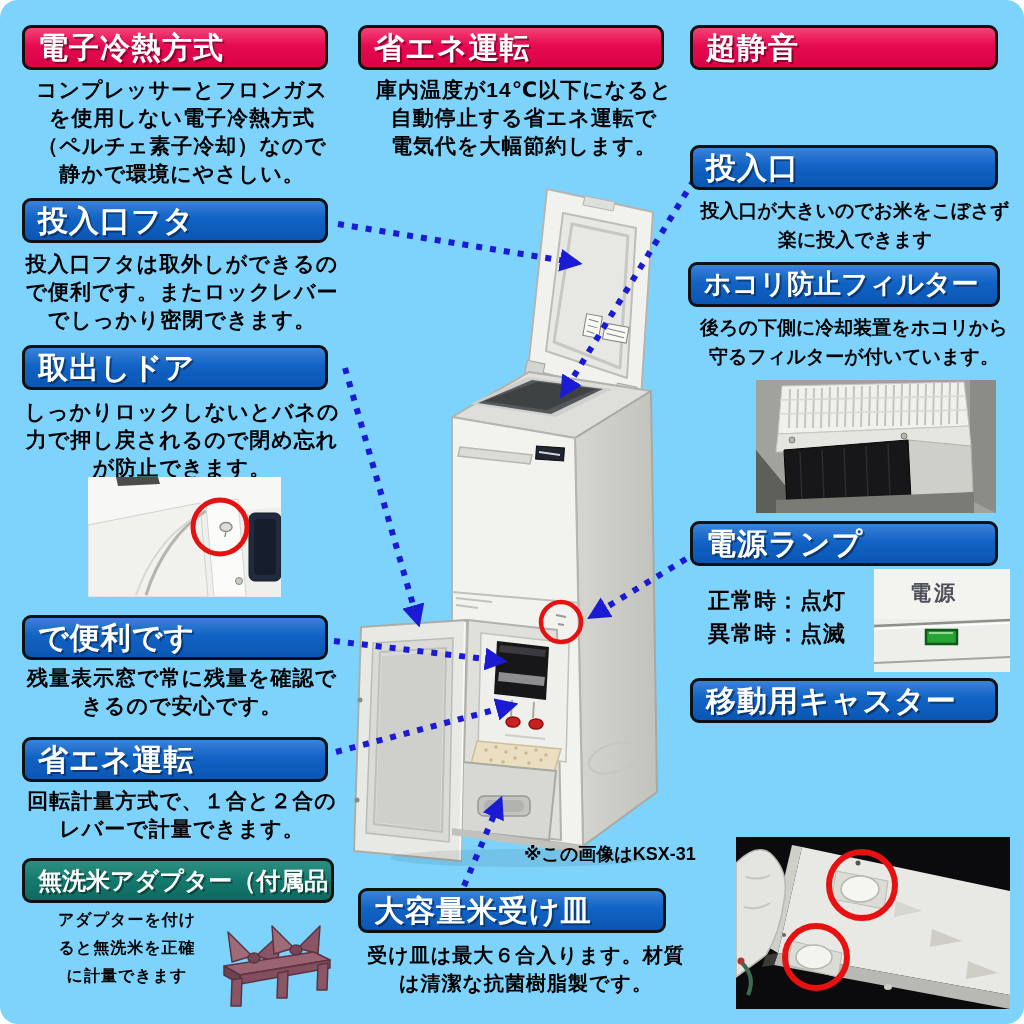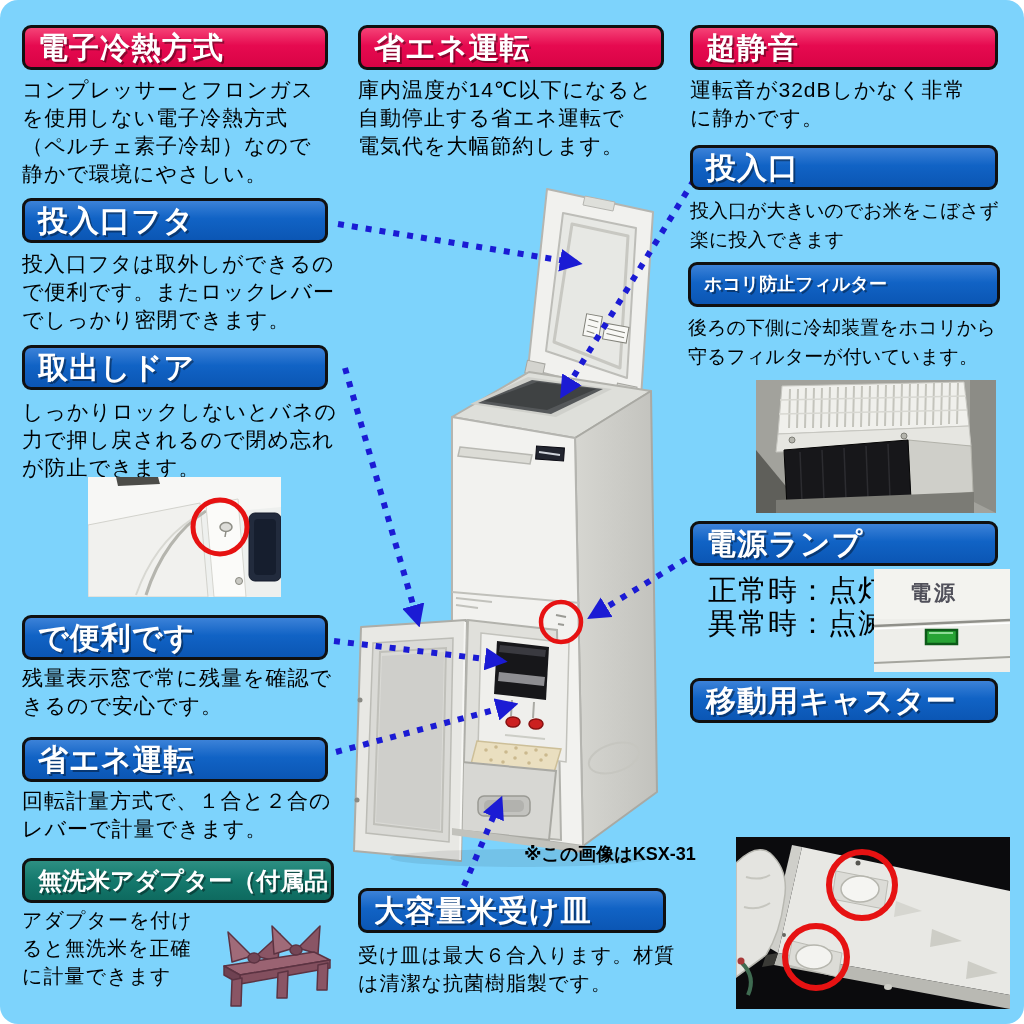--- a/index.html
+++ b/index.html
@@ -5,27 +5,27 @@
   html,body{margin:0;padding:0;background:#ffffff;}
   #canvas{position:relative;width:1024px;height:1024px;background:#7dd3fc;overflow:hidden;
           font-family:"Liberation Sans","DejaVu Sans",sans-serif;border-radius:18px;}
   .banner{position:absolute;height:45px;border:3px solid #101010;border-radius:9px;color:#fff;
           font-weight:bold;font-size:30px;line-height:39px;padding:0 0 0 13px;letter-spacing:1px;
           text-shadow:2px 2px 0 rgba(0,0,0,.38);box-sizing:border-box;white-space:nowrap;overflow:hidden;}
   .banner.red{background:linear-gradient(#f54377 0%,#e60a50 45%,#d90345 100%);}
   .banner.blue{background:linear-gradient(#3c82d8 0%,#1163c5 45%,#0b56b4 100%);}
   .banner.teal{background:linear-gradient(#2d8f82 0%,#14796d 50%,#0e6a5f 100%);}
   .banner.small{font-size:24px;letter-spacing:0;}
-  .banner.mid{font-size:18px;letter-spacing:0;}
-  .para{position:absolute;font-weight:400;font-size:21px;line-height:28px;letter-spacing:1px;
-        color:#000;white-space:pre-line;}
+  .banner.mid{font-size:27px;letter-spacing:0;}
+  .para{position:absolute;font-weight:700;font-size:21px;line-height:28px;letter-spacing:1px;
+        color:#000;white-space:pre-line;text-align:center;}
   .para.narrow{font-size:19px;letter-spacing:0;line-height:29px;}
   .note{position:absolute;font-size:18px;font-weight:700;color:#000;letter-spacing:0;}
-  .lamp-lines{position:absolute;font-size:29px;line-height:33px;font-weight:400;letter-spacing:1px;
-        color:#000;white-space:pre-line;}
+  .lamp-lines{position:absolute;font-size:22px;line-height:33px;font-weight:700;letter-spacing:1px;
+        color:#000;white-space:pre-line;margin-top:10px;}
   .photo{position:absolute;overflow:hidden;}
   .photo svg{display:block;}
   #scene{position:absolute;left:0;top:0;pointer-events:none;}
   .lamp-label{position:absolute;left:36px;top:10px;font-size:21px;color:#50505a;font-weight:600;letter-spacing:3px;}
 </style>
 </head>
 <body>
 
 <div id="canvas">
 
@@ -171,21 +171,21 @@
 
   <div class="banner blue" style="left:22px;top:615px;width:306px">で便利です</div>
   <div class="para" style="left:22px;top:664px;width:320px">残量表示窓で常に残量を確認で
 きるので安心です。</div>
 
   <div class="banner blue" style="left:22px;top:737px;width:306px">省エネ運転</div>
   <div class="para" style="left:22px;top:787px;width:320px">回転計量方式で、１合と２合の
 レバーで計量できます。</div>
 
   <div class="banner teal small" style="left:22px;top:858px;width:312px">無洗米アダプター（付属品）</div>
-  <div class="para" style="left:22px;top:906px;width:210px;font-size:20px">アダプターを付け
+  <div class="para" style="left:22px;top:906px;width:210px;font-size:16px">アダプターを付け
 ると無洗米を正確
 に計量できます</div>
 
   <div class="photo" style="left:220px;top:916px;width:115px;height:92px">
     <svg width="115" height="92" viewBox="0 0 115 92">
       <g stroke="#5c3342" stroke-width="1.5" stroke-linejoin="round">
         <polygon points="8,16 32,40 12,46" fill="#a06b79"></polygon>
         <polygon points="60,18 36,40 58,46" fill="#8a5565"></polygon>
         <polygon points="52,10 74,32 54,38" fill="#a06b79"></polygon>
         <polygon points="100,10 78,32 98,38" fill="#8a5565"></polygon>
@@ -206,22 +206,20 @@
 自動停止する省エネ運転で
 電気代を大幅節約します。</div>
 
   <div class="note" style="left:524px;top:842px">※この画像はKSX-31</div>
 
   <div class="banner blue" style="left:358px;top:888px;width:308px">大容量米受け皿</div>
   <div class="para" style="left:358px;top:941px;width:336px;font-size:20px">受け皿は最大６合入ります。材質
 は清潔な抗菌樹脂製です。</div>
 
   <div class="banner red" style="left:690px;top:25px;width:308px">超静音</div>
-  <div class="para" style="left:690px;top:76px;width:330px">運転音が32dBしかなく非常
-に静かです。</div>
 
   <div class="banner blue" style="left:690px;top:145px;width:308px">投入口</div>
   <div class="para narrow" style="left:690px;top:196px;width:330px">投入口が大きいのでお米をこぼさず
 楽に投入できます</div>
 
   <div class="banner blue mid" style="left:688px;top:262px;width:312px">ホコリ防止フィルター</div>
   <div class="para narrow" style="left:688px;top:313px;width:332px">後ろの下側に冷却装置をホコリから
 守るフィルターが付いています。</div>
 
   <div class="photo" style="left:756px;top:380px;width:240px;height:133px">

